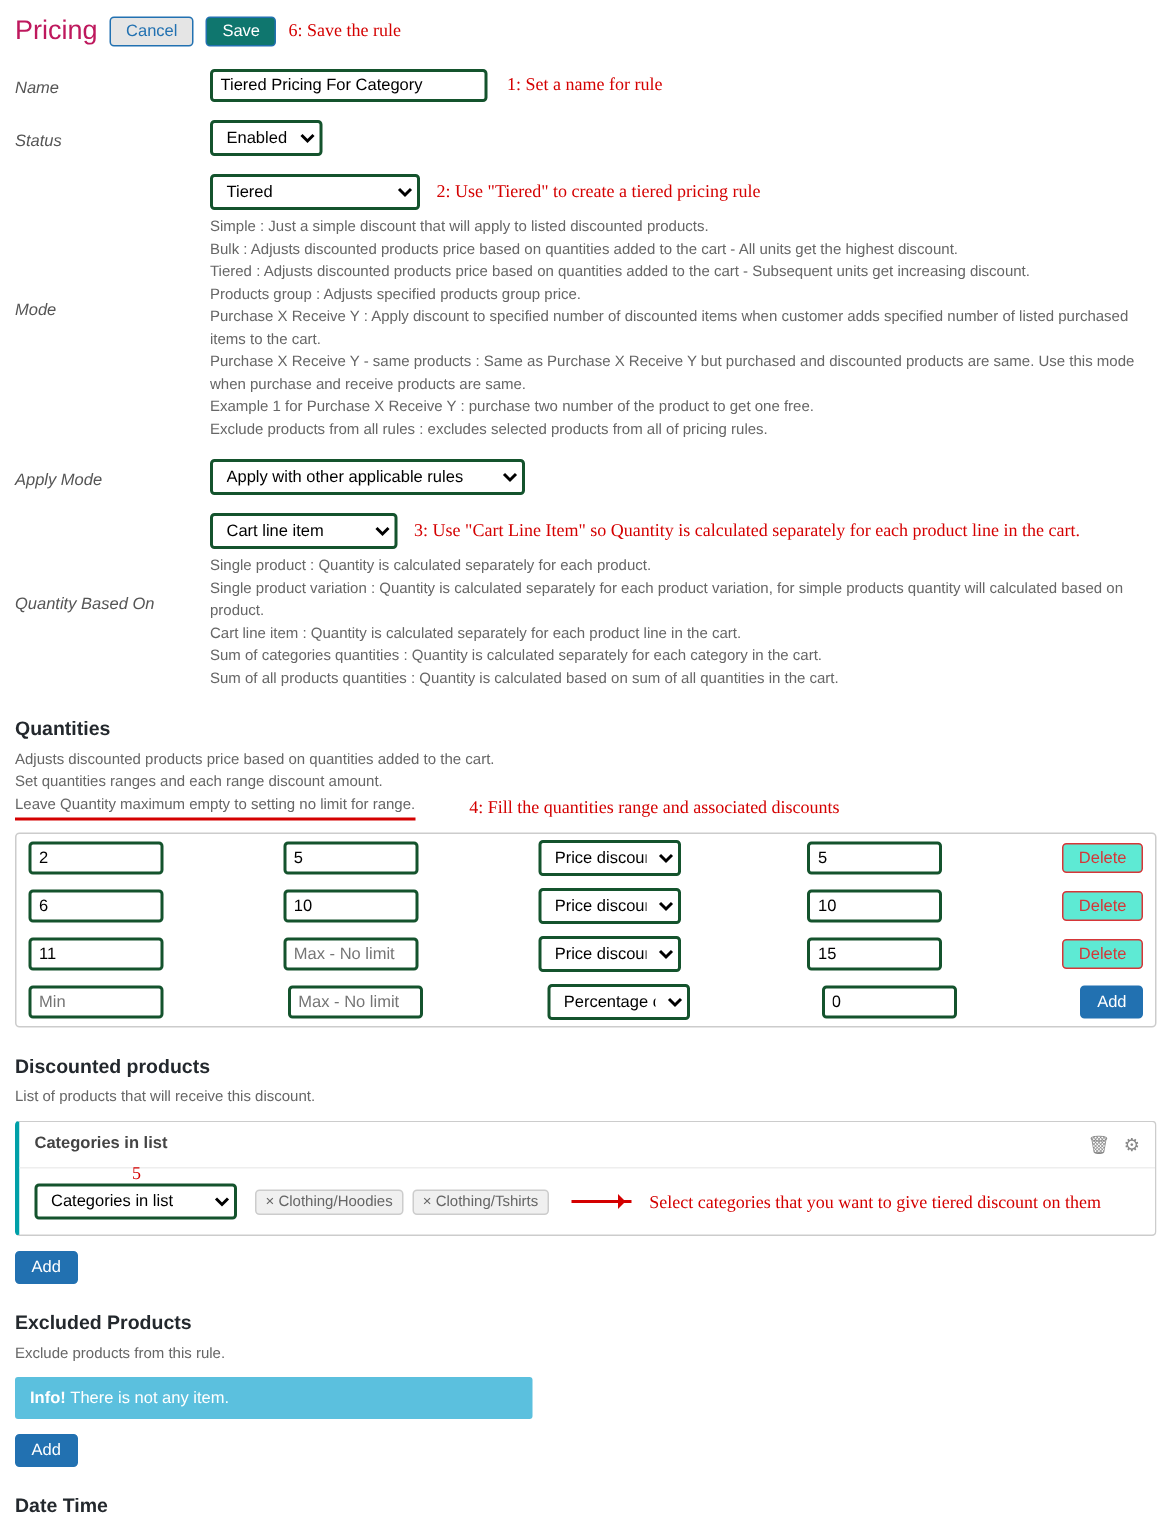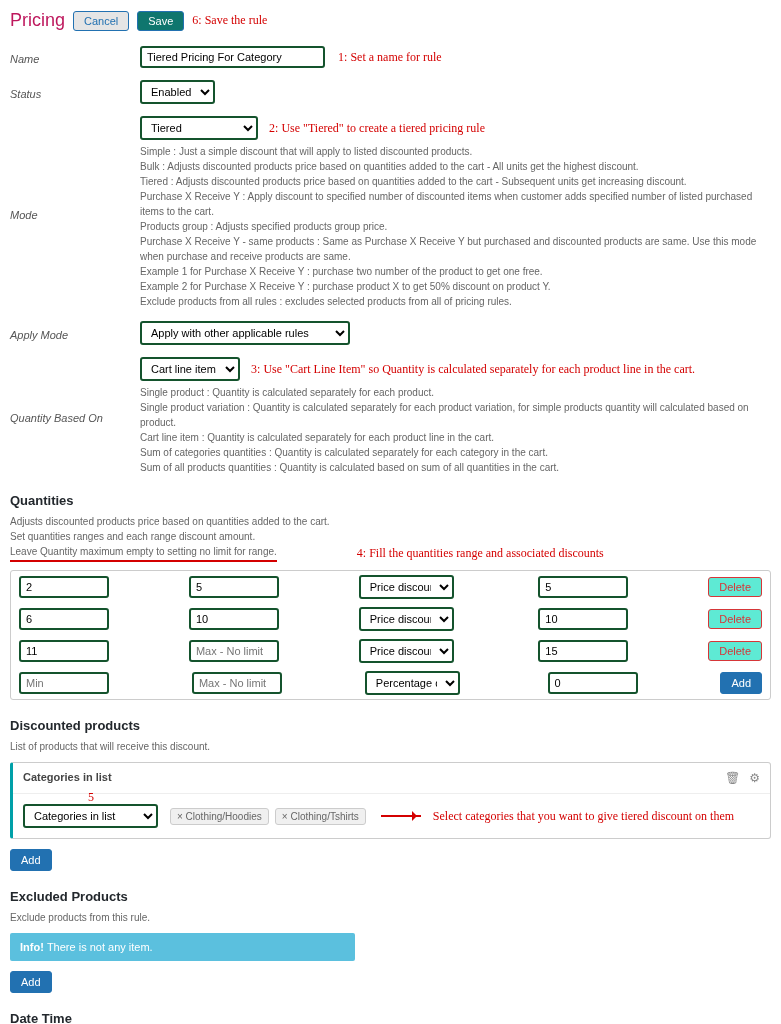--- a/index.html
+++ b/index.html
@@ -11,23 +11,23 @@
 .btn-save{background:#0f766e;border-color:#2271b1;color:#fff}
 .btn-add{background:#2271b1;border-color:#2271b1;color:#fff;padding:4px 10px}
 .btn-delete{background:#5eead4;border-color:#d63638;color:#d63638;padding:3px 10px}
 .annot{color:#d40000;font-size:12px;font-family:"Times New Roman",serif}
 .form-row{display:flex;align-items:center;margin-bottom:12px}
 .form-label{width:130px;font-size:11px;font-style:italic;color:#555;padding-top:4px}
 .form-control{flex:1}
 input[type=text],select{font-size:11px;padding:3px 5px;border:2px solid #14532d;border-radius:3px;background:#fff}
 .input-md{width:185px}
 .select-sm{width:75px}
-.select-md{width:118px}
+.select-md{width:140px}
 .select-lg{width:210px}
-.select-xl{width:100px}
+.select-xl{width:125px}
 .help-text{font-size:10px;color:#666;line-height:1.5;margin-top:4px}
 .section-title{font-size:13px;font-weight:600;color:#23282d;margin:18px 0 6px}
 .red-underline{color:#666;border-bottom:2px solid #d40000;display:inline-block;padding-bottom:1px}
 .table{width:100%;border:1px solid #ccc;border-radius:3px;margin-top:8px}
 .table-header{display:flex;padding:6px 8px;border-bottom:1px solid #ccc;font-size:11px;color:#555}
 .table-row{display:flex;padding:4px 8px;align-items:center;gap:6px}
 .col-qmin{width:170px}
 .col-qmax{width:170px}
 .col-type{width:180px}
 .col-disc{width:170px}
@@ -74,25 +74,24 @@
 
 <div class="form-row">
   <div class="form-label">Mode</div>
   <div class="form-control">
     <select class="select-md"><option>Tiered</option></select>
     <span class="annot" style="margin-left:8px">2: Use "Tiered" to create a tiered pricing rule</span>
     <div class="help-text">
       <div>Simple : Just a simple discount that will apply to listed discounted products.</div>
         <div>Bulk : Adjusts discounted products price based on quantities added to the cart - All units get the highest discount.</div>
         <div>Tiered : Adjusts discounted products price based on quantities added to the cart - Subsequent units get increasing discount.</div>
-      <div>Purchase X Receive Y : Apply discount to specified number of discounted items when customer adds specified number of listed purchased items to the cart.</div>
-        <div>Products group : Adjusts specified products group price.</div>
+      <div>Products group : Adjusts specified products group price.</div>
+        <div>Purchase X Receive Y : Apply discount to specified number of discounted items when customer adds specified number of listed purchased items to the cart.</div>
         <div>Purchase X Receive Y - same products : Same as Purchase X Receive Y but purchased and discounted products are same. Use this mode when purchase and receive products are same.</div>
       <div>Example 1 for Purchase X Receive Y : purchase two number of the product to get one free.</div>
-        <div>Example 2 for Purchase X Receive Y : purchase product X to get 50% discount on product Y.</div>
         <div>Exclude products from all rules : excludes selected products from all of pricing rules.</div>
     </div>
   </div>
 </div>
 
 <div class="form-row">
   <div class="form-label">Apply Mode</div>
   <div class="form-control">
     <select class="select-lg"><option>Apply with other applicable rules</option></select>
   </div>
@@ -110,21 +109,21 @@
       <div>Sum of categories quantities : Quantity is calculated separately for each category in the cart.</div>
         <div>Sum of all products quantities : Quantity is calculated based on sum of all quantities in the cart.</div>
     </div>
   </div>
 </div>
 
 <div class="section-title">Quantities</div>
 <div class="help-text">
   <div>Adjusts discounted products price based on quantities added to the cart.</div>
   <div>Set quantities ranges and each range discount amount.</div>
-  <div style="display:flex;align-items:center;gap:80px">
+  <div style="display:flex;align-items:center;gap:36px">
     <span class="red-underline">Leave Quantity maximum empty to setting no limit for range.</span>
     <span class="annot">4: Fill the quantities range and associated discounts</span>
   </div>
 </div>
 
 <div class="table">
   <div class="table-row">
     <div class="col-qmin"><input type="text" value="2" style=""></div>
     <div class="col-qmax"><input type="text" value="5" style=""></div>
     <div class="col-type"><select><option>Price discount</option></select></div>

